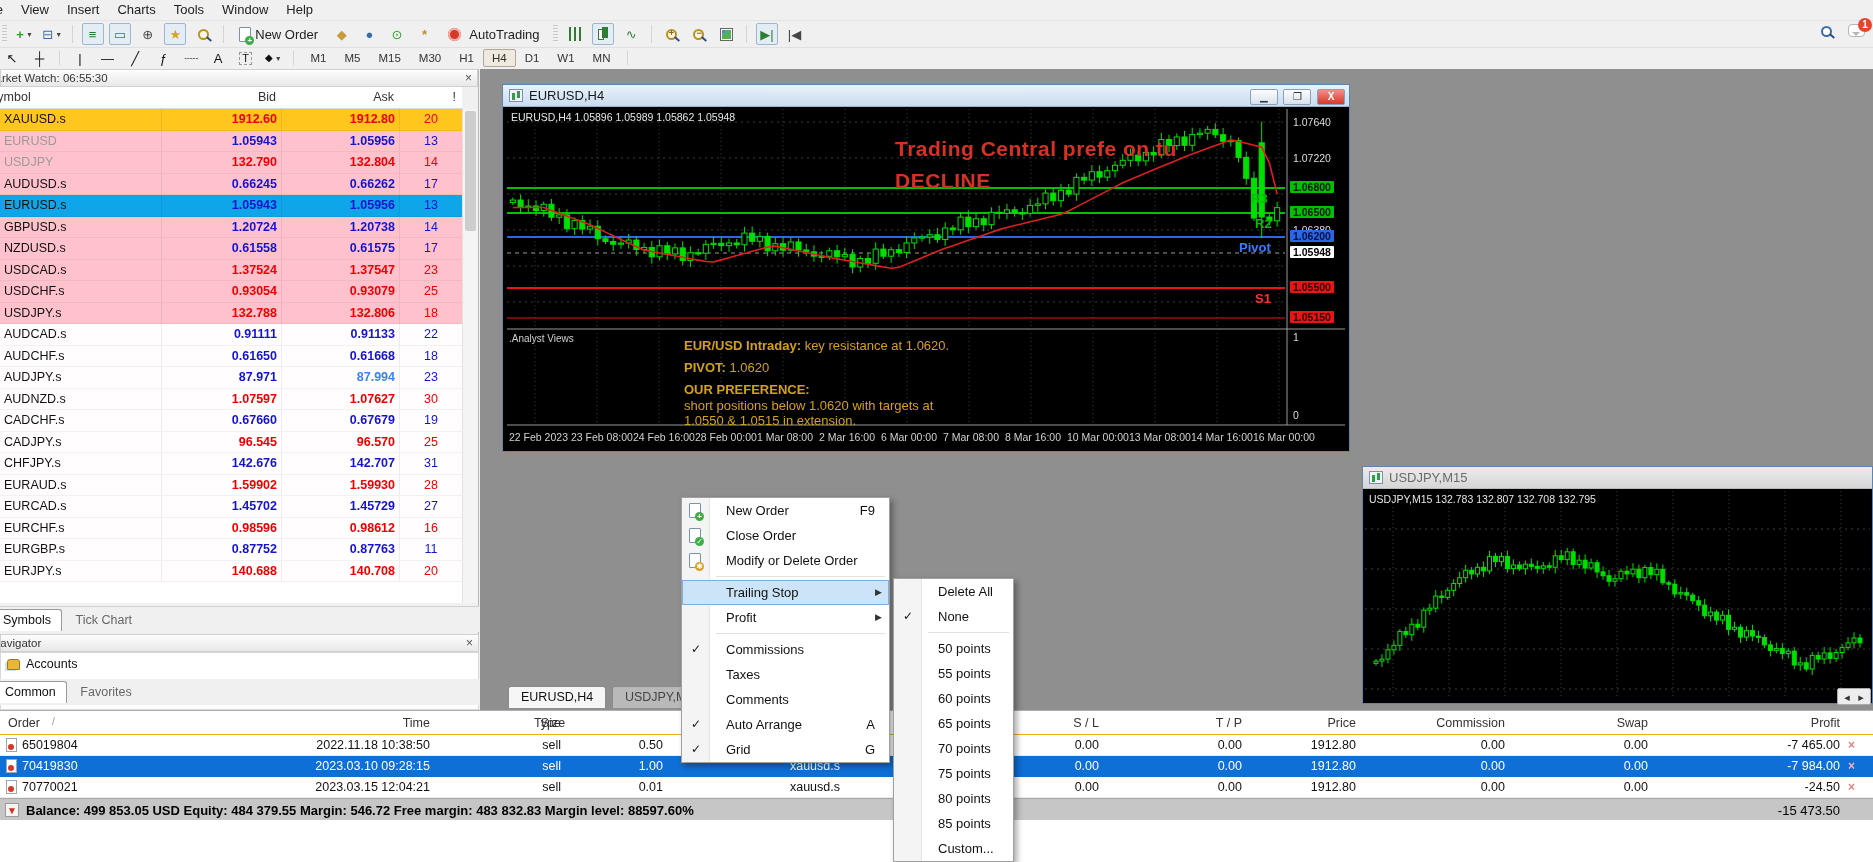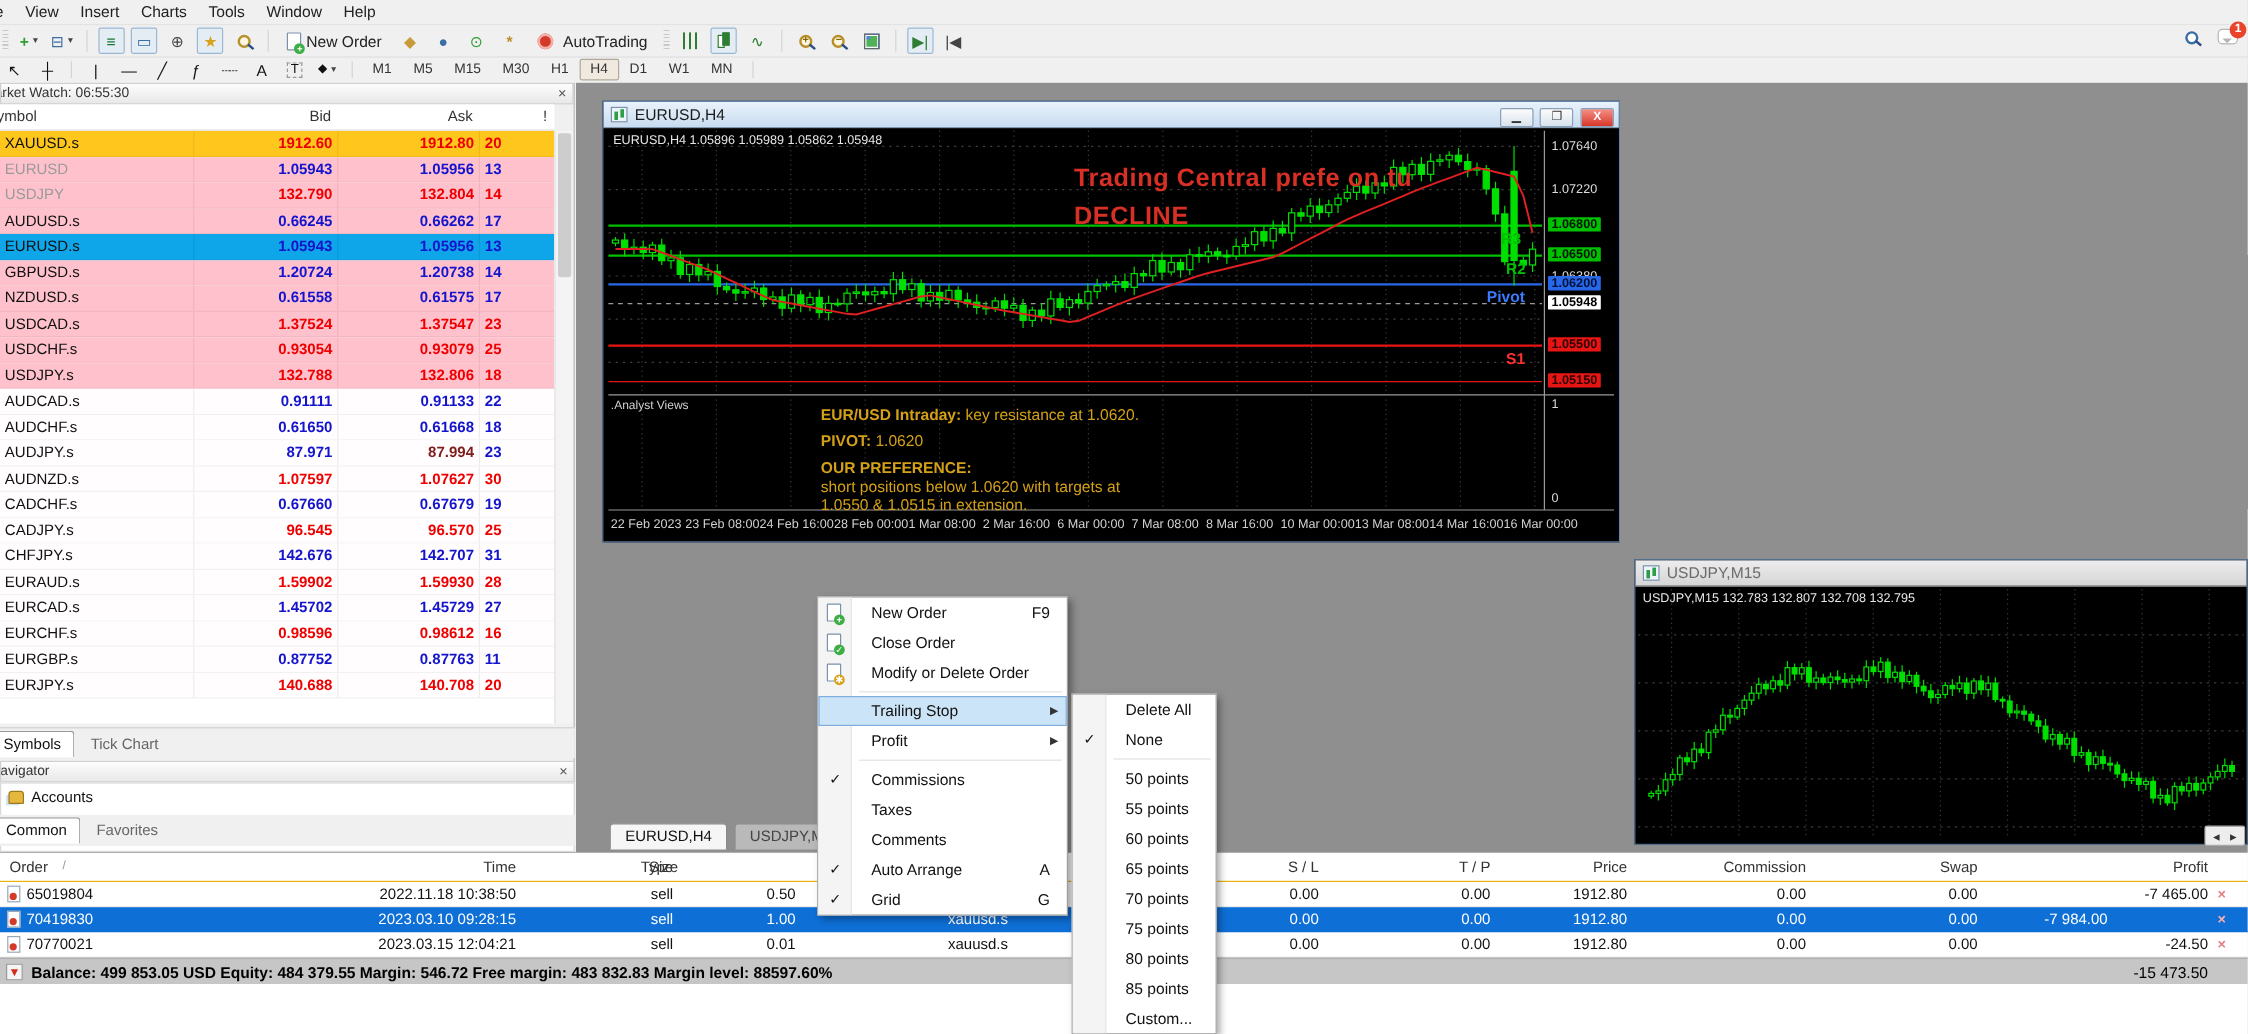--- a/index.html
+++ b/index.html
@@ -50,21 +50,21 @@
     font-size:11.5px; color:#333; padding:2px 6px; overflow:hidden; }
   .panel-x { position:absolute; right:5px; top:1px; font-size:12px; color:#555; cursor:default; }
   #mw-head { position:absolute; left:0; top:18px; width:462px; height:22px; background:#fff; border-bottom:1px solid #d8d8d8; }
   .mw-hcell { position:absolute; top:3px; font-size:12.5px; color:#333; }
   #mw-rows { position:absolute; left:0; top:40px; width:462px; height:494px; overflow:hidden; background:#fff; }
   .mw-row { position:relative; width:462px; height:21.5px; display:flex; border-bottom:1px solid rgba(0,0,0,0.05); }
   .mw-c { padding:3px 4px 0 4px; font-size:12.5px; white-space:nowrap; overflow:hidden; }
   .mw-sym { flex:0 0 162px; border-right:1px solid rgba(0,0,0,0.07); color:#111; }
   .mw-bid { flex:0 0 120px; text-align:right; border-right:1px solid rgba(0,0,0,0.07); font-weight:bold; }
   .mw-ask { flex:0 0 118px; text-align:right; border-right:1px solid rgba(0,0,0,0.07); font-weight:bold; }
-  .mw-sp  { flex:0 0 62px; text-align:left; font-weight:bold; }
+  .mw-sp  { flex:0 0 62px; text-align:center; font-weight:normal; }
   #mw-scroll { position:absolute; left:462px; top:40px; width:15px; height:494px; background:#f4f4f4; border-left:1px solid #e2e2e2; }
   #mw-thumb { position:absolute; left:2px; top:2px; width:11px; height:120px; background:#cdcdcd; border-radius:2px; }
   .tabs-row { position:absolute; left:0; width:479px; height:26px; background:#f0f0f0; border-top:1px solid #d0d0d0; padding-top:2px; }
   .tab { display:inline-block; padding:3px 10px 4px; font-size:12.5px; color:#666; position:relative; }
   .tab.active { background:#fff; border:1px solid #9a9a9a; border-bottom:none; border-radius:3px 3px 0 0; color:#111; }
   #nav-panel { position:absolute; left:0; top:565px; width:479px; height:76px; }
   #nav-body { position:absolute; left:0; top:18px; width:479px; height:58px; background:#fff; border:1px solid #d8d8d8; }
   .nav-item { padding:4px 6px; font-size:12.5px; color:#111; display:flex; align-items:center; gap:6px; }
   .acc-ic { display:inline-block; width:13px; height:11px; background:#e7b73c; border:1px solid #9a7a1a; border-radius:3px 3px 1px 1px;
     box-shadow:-3px 2px 0 -1px #cfe2f4; }
@@ -343,21 +343,21 @@
       </div>
       <div class="mw-row" style="background: rgb(255, 253, 253);">
         <span class="mw-c mw-sym">AUDCHF.s</span>
         <span class="mw-c mw-bid" style="color: rgb(20, 20, 205);">0.61650</span>
         <span class="mw-c mw-ask" style="color: rgb(20, 20, 205);">0.61668</span>
         <span class="mw-c mw-sp" style="color: rgb(20, 20, 205);">18</span>
       </div>
       <div class="mw-row" style="background: rgb(255, 253, 253);">
         <span class="mw-c mw-sym">AUDJPY.s</span>
         <span class="mw-c mw-bid" style="color: rgb(20, 20, 205);">87.971</span>
-        <span class="mw-c mw-ask" style="color: #7f1d1d;">87.994</span>
+        <span class="mw-c mw-ask" style="color: #3b82f6;">87.994</span>
         <span class="mw-c mw-sp" style="color: rgb(20, 20, 205);">23</span>
       </div>
       <div class="mw-row" style="background: rgb(255, 253, 253);">
         <span class="mw-c mw-sym">AUDNZD.s</span>
         <span class="mw-c mw-bid" style="color: rgb(238, 0, 0);">1.07597</span>
         <span class="mw-c mw-ask" style="color: rgb(238, 0, 0);">1.07627</span>
         <span class="mw-c mw-sp" style="color: rgb(238, 0, 0);">30</span>
       </div>
       <div class="mw-row" style="background: rgb(255, 253, 253);">
         <span class="mw-c mw-sym">CADCHF.s</span>
@@ -968,21 +968,21 @@
         <span class="t-cell" style="left: 22px;">70419830</span>
         <span class="t-cell" style="left: 210px; width: 220px; text-align: right;">2023.03.10 09:28:15</span>
         <span class="t-cell" style="left: 341px; width: 220px; text-align: right;">sell</span>
         <span class="t-cell" style="left: 443px; width: 220px; text-align: right;">1.00</span>
         <span class="t-cell" style="left: 620px; width: 220px; text-align: right;">xauusd.s</span>
         <span class="t-cell" style="left: 879px; width: 220px; text-align: right;">0.00</span>
         <span class="t-cell" style="left: 1022px; width: 220px; text-align: right;">0.00</span>
         <span class="t-cell" style="left: 1136px; width: 220px; text-align: right;">1912.80</span>
         <span class="t-cell" style="left: 1285px; width: 220px; text-align: right;">0.00</span>
         <span class="t-cell" style="left: 1428px; width: 220px; text-align: right;">0.00</span>
-        <span class="t-cell" style="left: 1620px; width: 220px; text-align: center;">-7 984.00</span>
+        <span class="t-cell" style="left: 1620px; width: 220px; text-align: right;">-7 984.00</span>
         <span class="row-x" style="color: rgb(255, 176, 176);">×</span>
       </div>
       <div class="t-row" style="top: 66px;">
         <span class="ord-ic"></span>
         <span class="t-cell" style="left: 22px;">70770021</span>
         <span class="t-cell" style="left: 210px; width: 220px; text-align: right;">2023.03.15 12:04:21</span>
         <span class="t-cell" style="left: 341px; width: 220px; text-align: right;">sell</span>
         <span class="t-cell" style="left: 443px; width: 220px; text-align: right;">0.01</span>
         <span class="t-cell" style="left: 620px; width: 220px; text-align: right;">xauusd.s</span>
         <span class="t-cell" style="left: 879px; width: 220px; text-align: right;">0.00</span>

